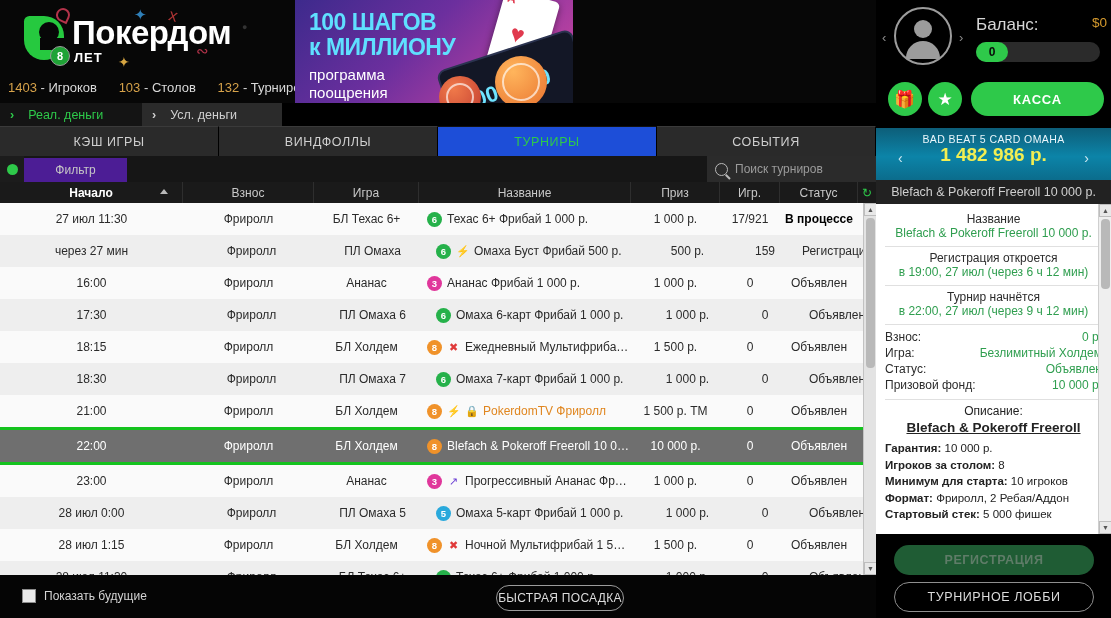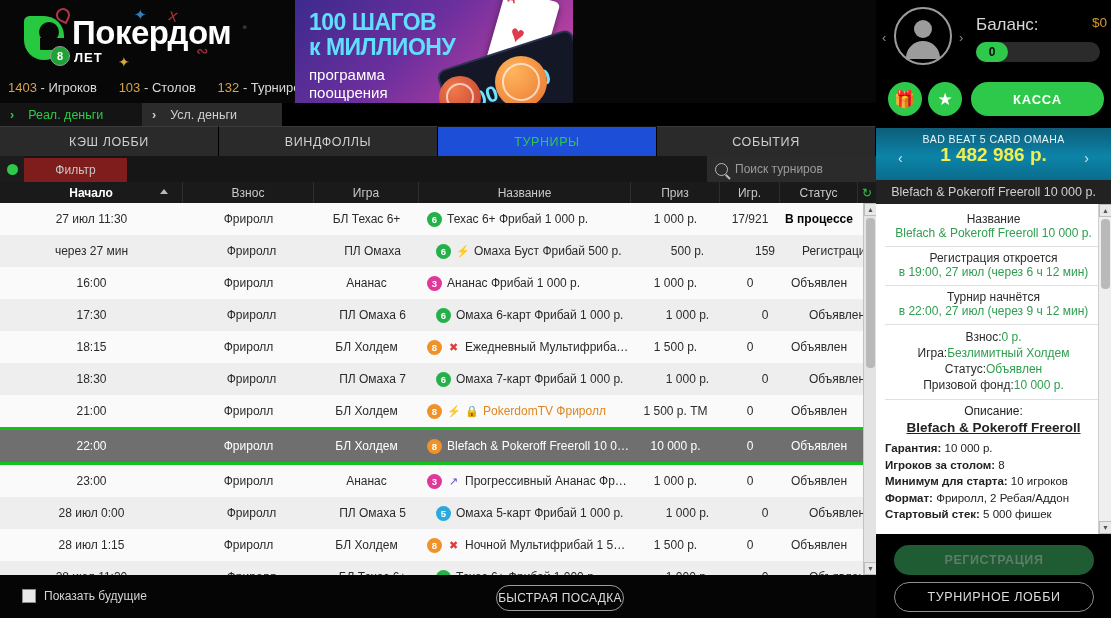--- a/index.html
+++ b/index.html
@@ -109,21 +109,21 @@
     background: #2a2a2a; border-right: 1px solid #000; border-top: 1px solid #3a3a3a;
   }
   .tab.active { background: #1d4ed8; color: #2ec94a; border-top: 1px solid #111; }
 
   
   .filterbar { position: absolute; left: 0; top: 156px; width: 876px; height: 26px; background: #161616; }
   .f-dot-box { position: absolute; left: 0; top: 0; width: 24px; height: 26px; background: #1c1c1c; display:flex;align-items:center;justify-content:center; }
   .f-dot { width: 11px; height: 11px; border-radius: 50%; background: #2ec94a; }
   .f-btn {
     position: absolute; left: 24px; top: 2px; width: 103px; height: 24px;
-    background: #7f1d1d; color: #c6c6c6; font-size: 12px;
+    background: #4c1d95; color: #c6c6c6; font-size: 12px;
     display: flex; align-items: center; justify-content: center;
   }
   .searchbox {
     position: absolute; left: 707px; top: 0; width: 169px; height: 26px;
     background: #2b2b2b; display: flex; align-items: center; padding-left: 8px;
   }
   .searchbox .sicon { width: 13px; height: 13px; border: 1.6px solid #b9b9b9; border-radius: 50%; position: relative; margin-right: 7px; }
   .searchbox .sicon::after { content:''; position:absolute; right:-4px; bottom:-3px; width:6px; height:1.6px; background:#b9b9b9; transform: rotate(45deg); }
   .searchbox input {
     background: transparent; border: 0; outline: none;
@@ -245,21 +245,21 @@
 
   .rpanel {
     position: absolute; left: 0; top: 204px; width: 235px; height: 330px;
     background: #fff; color: #222; overflow: hidden;
   }
   .rp-inner { padding: 6px 9px 0 9px; }
   .rp-center { text-align: center; }
   .rp-lbl { font-size: 12px; color: #2b2b2b; margin-top: 2px; }
   .rp-val-green { font-size: 12px; color: #2f9e4f; }
   .rp-sep { height: 1px; background: #e0e0e0; margin: 6px 0 4px 0; }
-  .rp-kv { display: flex; justify-content: center; font-size: 12px; line-height: 16px; }
+  .rp-kv { display: flex; justify-content: space-between; font-size: 12px; line-height: 16px; }
   .rp-kv .k { color: #2b2b2b; }
   .rp-kv .v { color: #2f9e4f; }
   .rp-desc-lbl { text-align: center; font-size: 12px; margin-top: 2px; }
   .rp-desc-title { text-align: center; font-size: 13.5px; font-weight: bold; text-decoration: underline; margin: 2px 0 5px 0; }
   .rp-line { font-size: 11.5px; line-height: 16.5px; }
   .rp-line b { font-weight: bold; }
 
   .rscroll { position: absolute; right: 0; top: 204px; width: 13px; height: 330px; background: #efefef; border-left:1px solid #cfcfcf;}
   .rscroll .ab { width: 13px; height: 13px; background: #e8e8e8; border: 1px solid #bdbdbd; display:flex;align-items:center;justify-content:center; font-size:7px; color:#555;}
   .rscroll .ab.bot { position: absolute; bottom: 0; }
@@ -338,21 +338,21 @@
         <span class="chev">›</span>
         <span class="lbl">Реал. деньги</span>
       </div>
       <div class="money-tab mt-play">
         <span class="chev">›</span>
         <span class="lbl">Усл. деньги</span>
       </div>
     </div>
 
     <div class="tabs">
-      <div class="tab">КЭШ ЛОББИ</div>
+      <div class="tab">КЭШ ИГРЫ</div>
       <div class="tab">ВИНДФОЛЛЫ</div>
       <div class="tab active">ТУРНИРЫ</div>
       <div class="tab">СОБЫТИЯ</div>
     </div>
 
     <div class="filterbar">
       <div class="f-dot-box">
           <div class="f-dot"></div>
         </div>
       <div class="f-btn">Фильтр</div>

